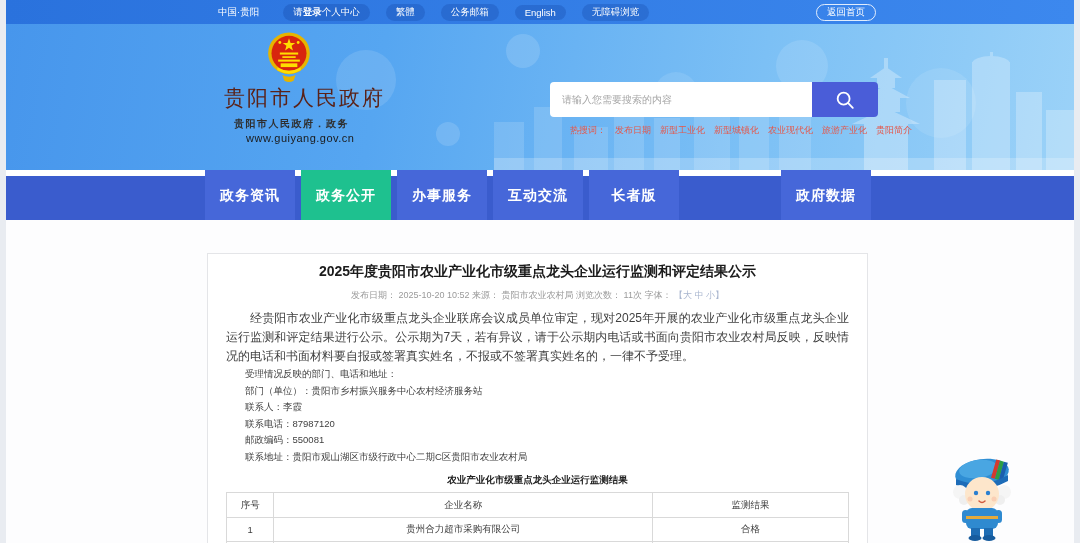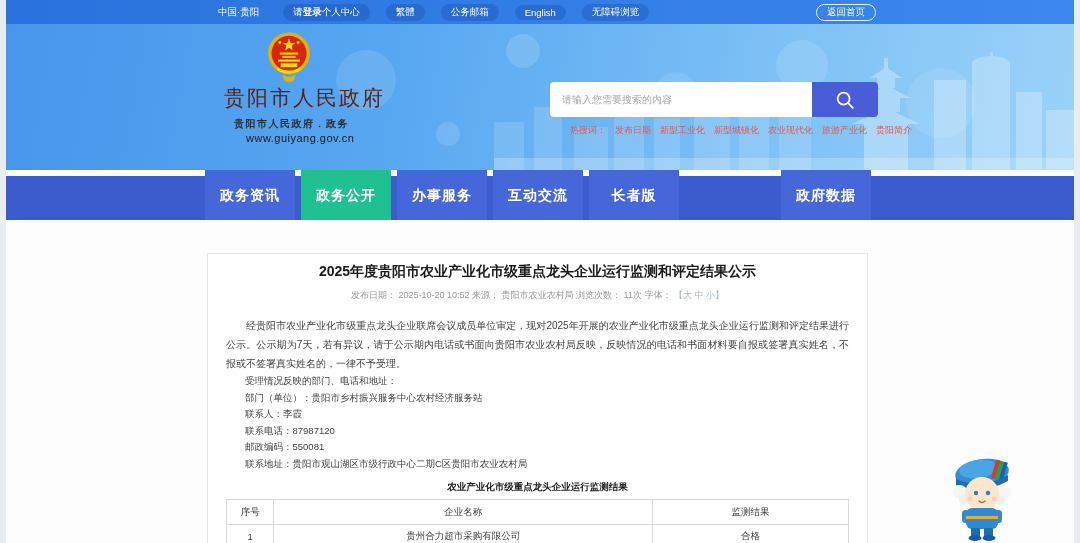--- a/index.html
+++ b/index.html
@@ -86,22 +86,22 @@
   .breadcrumb { position: absolute; left: 199px; top: 10px; font-size: 11px; color: #4d4d4d; white-space: nowrap; }
   .breadcrumb .bc-path { cursor: pointer; }
   .card {
     position: absolute; left: 201px; top: 33px; width: 661px; height: 300px;
     background: #fff; border: 1px solid #e4e5e8; padding: 8px 18px 0;
   }
   .a-title { text-align: center; font-size: 14px; font-weight: bold; color: #1b1b1b; line-height: 18px; }
   .a-meta  { text-align: center; font-size: 9px; color: #9a9a9a; margin-top: 9px; white-space: nowrap; }
   .a-meta .fontsel { color: #a9b6cf; }
   .a-p {
-    font-size: 10px; line-height: 19px; color: #3f3f3f;
-    text-align: justify; text-indent: 2em; margin-top: 14px;
+    font-size: 12px; line-height: 19px; color: #3f3f3f;
+    text-align: justify; text-indent: 2em; margin-top: 7px;
   }
   .a-line { font-size: 9.5px; line-height: 16.5px; color: #3f3f3f; text-indent: 2em; }
   .t-title { text-align: center; font-size: 9.5px; font-weight: bold; color: #222; margin-top: 9px; }
   .result-table {
     border-collapse: collapse; margin: 5px auto 0; width: 100%;
     font-size: 9.5px; color: #3c3c3c; table-layout: fixed;
   }
   .result-table th, .result-table td {
     border: 1px solid #d9d9d9; text-align: center; font-weight: normal; padding: 0;
   }

